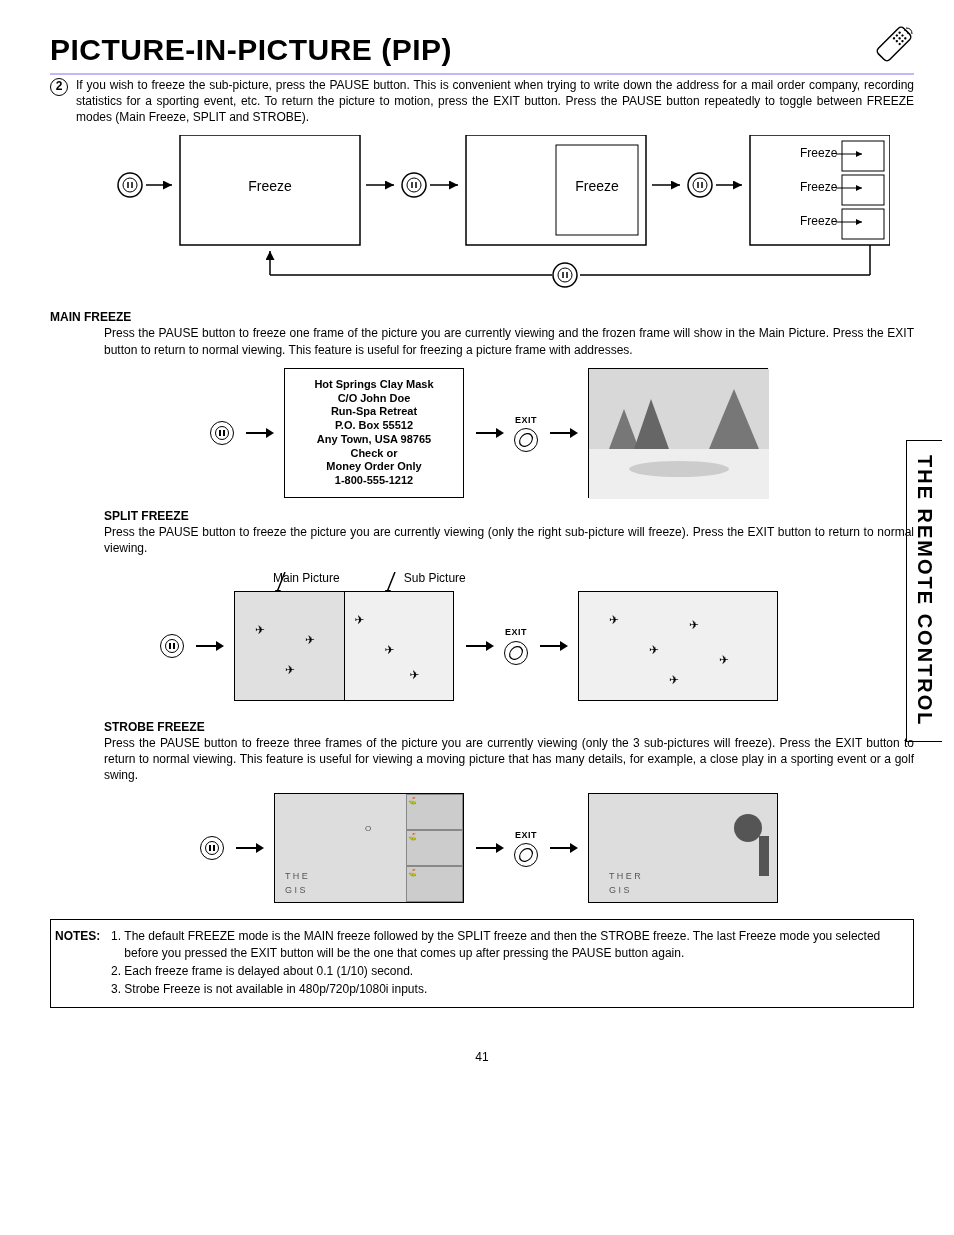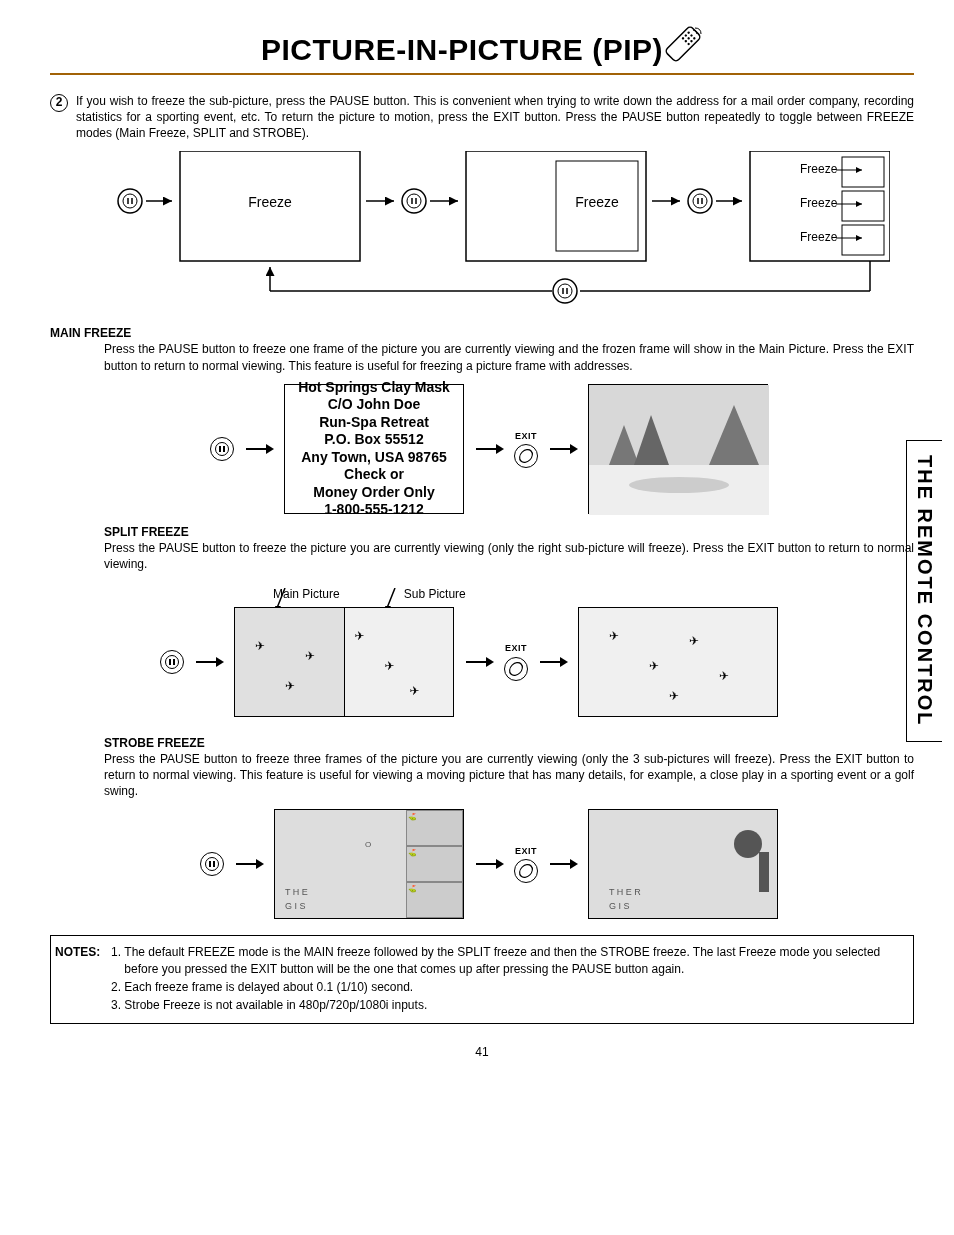--- a/index.html
+++ b/index.html
@@ -8,24 +8,24 @@
     padding: 30px 40px 30px 50px;
     font-family: Arial, Helvetica, sans-serif;
     font-size: 12px;
     color: #000;
     width: 954px;
     background: #fff;
     line-height: 1.35;
   }
   .header-row {
     display: flex;
-    justify-content: center;
+    justify-content: space-between;
     align-items: flex-start;
-    border-bottom: 2px solid #a16207;
-    margin-bottom: 18px;
+    border-bottom: 2px solid #c4b5fd;
+    margin-bottom: 2px;
   }
   .page-title {
     font-size: 30px;
     font-weight: bold;
     letter-spacing: 0.5px;
     margin: 0 0 2px 0;
   }
   .remote-icon {
     width: 40px; height: 40px;
     transform: rotate(0deg);
@@ -84,24 +84,24 @@
   }
   .notes-box {
     border: 1px solid #000;
     padding: 8px 4px;
     margin-top: 16px;
   }
   .notes-row { display:flex; align-items:flex-start; gap:6px; }
   .notes-label { font-weight:bold; margin-right:4px; flex-shrink:0; }
   .notes-list { margin:0; padding-left: 14px; }
   .notes-list li { margin-bottom: 2px; }
-  .page-num { text-align:center; margin-top: 20px; font-size: 12px; }
+  .page-num { text-align:center; margin-top: 41px; font-size: 12px; }
   .small-img { background:#bbb; }
   .hsprings {
-    font-size: 14px; font-weight:bold; text-align:left; line-height:1.25;
+    font-size: 11px; font-weight:bold; text-align:left; line-height:1.25;
     display:flex; flex-direction:column; justify-content:center; align-items:center;
   }
 </style>
 </head>
 <body>
 
 
 
 <div class="header-row">
   <div class="page-title">PICTURE-IN-PICTURE (PIP)</div>

